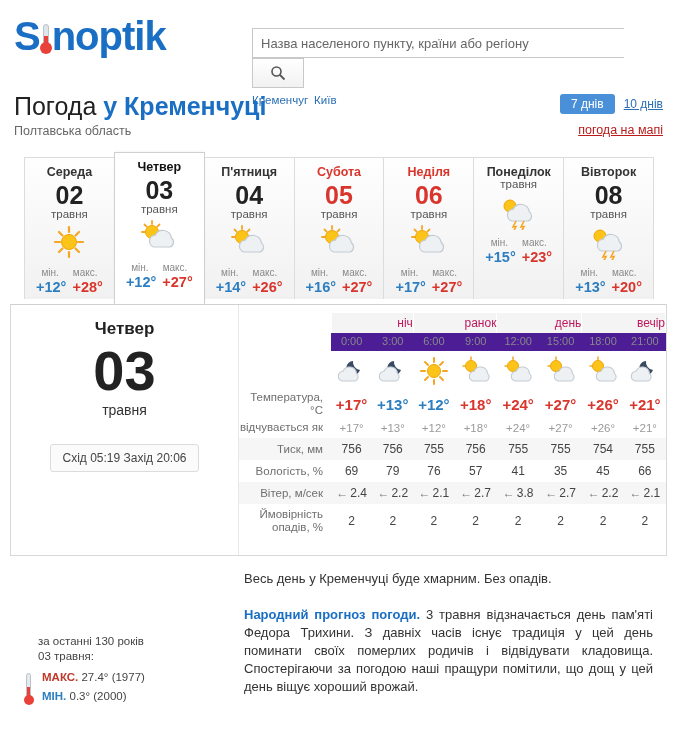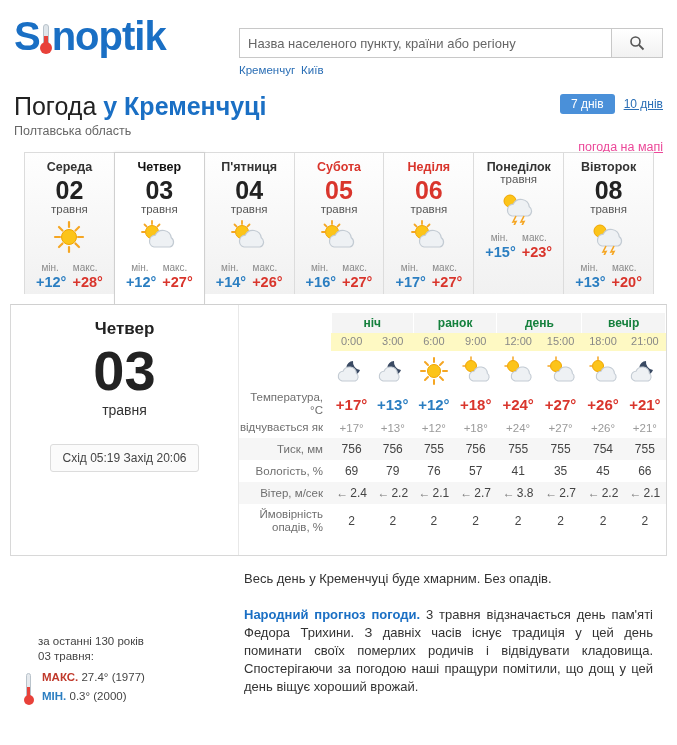--- a/index.html
+++ b/index.html
@@ -56,21 +56,21 @@
   }
   .logo .thermo .fill {
     position: absolute; left: 4px; bottom: 6px;
     width: 4px; height: 12px;
     background: #e8413a;
   }
   .search-area {
     margin-left: 8px;
     padding-top: 14px;
   }
-  .search-row { display: flex; }
+  .search-row { display: flex; flex-direction: column; }
   .search-input {
     width: 372px; height: 30px;
     border: 1px solid #c8c8c8;
     border-right: none;
     padding: 0 8px;
     font-size: 13px;
     color: #333;
     font-family: "Liberation Sans", sans-serif;
     outline: none;
     background: #fff;
@@ -128,32 +128,32 @@
     border-radius: 3px;
     text-decoration: none;
   }
   .tab10 {
     color: #2a6eb5;
     text-decoration: underline;
     margin-left: 9px;
   }
   .map-link {
     display: block;
-    margin-top: 26px;
-    color: #ec4899;
+    margin-top: 9px;
+    color: #b91c1c;
     text-decoration: underline;
     font-size: 12.5px;
   }
 
   
   .days {
     display: flex;
     padding: 0 24px;
     margin-top: 6px;
-    align-items: flex-start;
+    align-items: center;
   }
   .day {
     flex: 1;
     border: 1px solid #dcdcdc;
     border-bottom: none;
     background: linear-gradient(#fefefe, #f1f1f1);
     text-align: center;
     padding: 7px 0 6px 0;
     margin-right: -1px;
     position: relative;
@@ -260,36 +260,37 @@
     text-align: right;
     color: #6f6f6f;
     font-size: 11.5px;
     font-weight: normal;
     padding-right: 8px !important;
     vertical-align: middle;
     line-height: 13px;
   }
   .part-row th {
     font-size: 12px;
-    color: #15803d;
-    font-weight: bold;
+    color: #be185d;
+    font-weight: normal;
     padding-bottom: 3px !important;
+    text-align: right;
   }
   .part-cell {
     background: #f4f4f4;
     border-left: 1px solid #fff;
     border-right: 1px solid #fff;
     text-align: center;
     padding: 3px 0 !important;
   }
   .hr-cell {
     text-align: center;
     font-size: 11px;
     color: #888;
-    background: #fef9c3;
+    background: #4c1d95;
     padding: 2px 0 4px 0 !important;
     width: 54px;
   }
   .ico-cell { text-align: center; padding: 4px 0 2px 0 !important; height: 40px; }
   .val {
     text-align: center;
     font-size: 15px;
     font-weight: bold;
   }
   .val.warm { color: #d9352c; }

